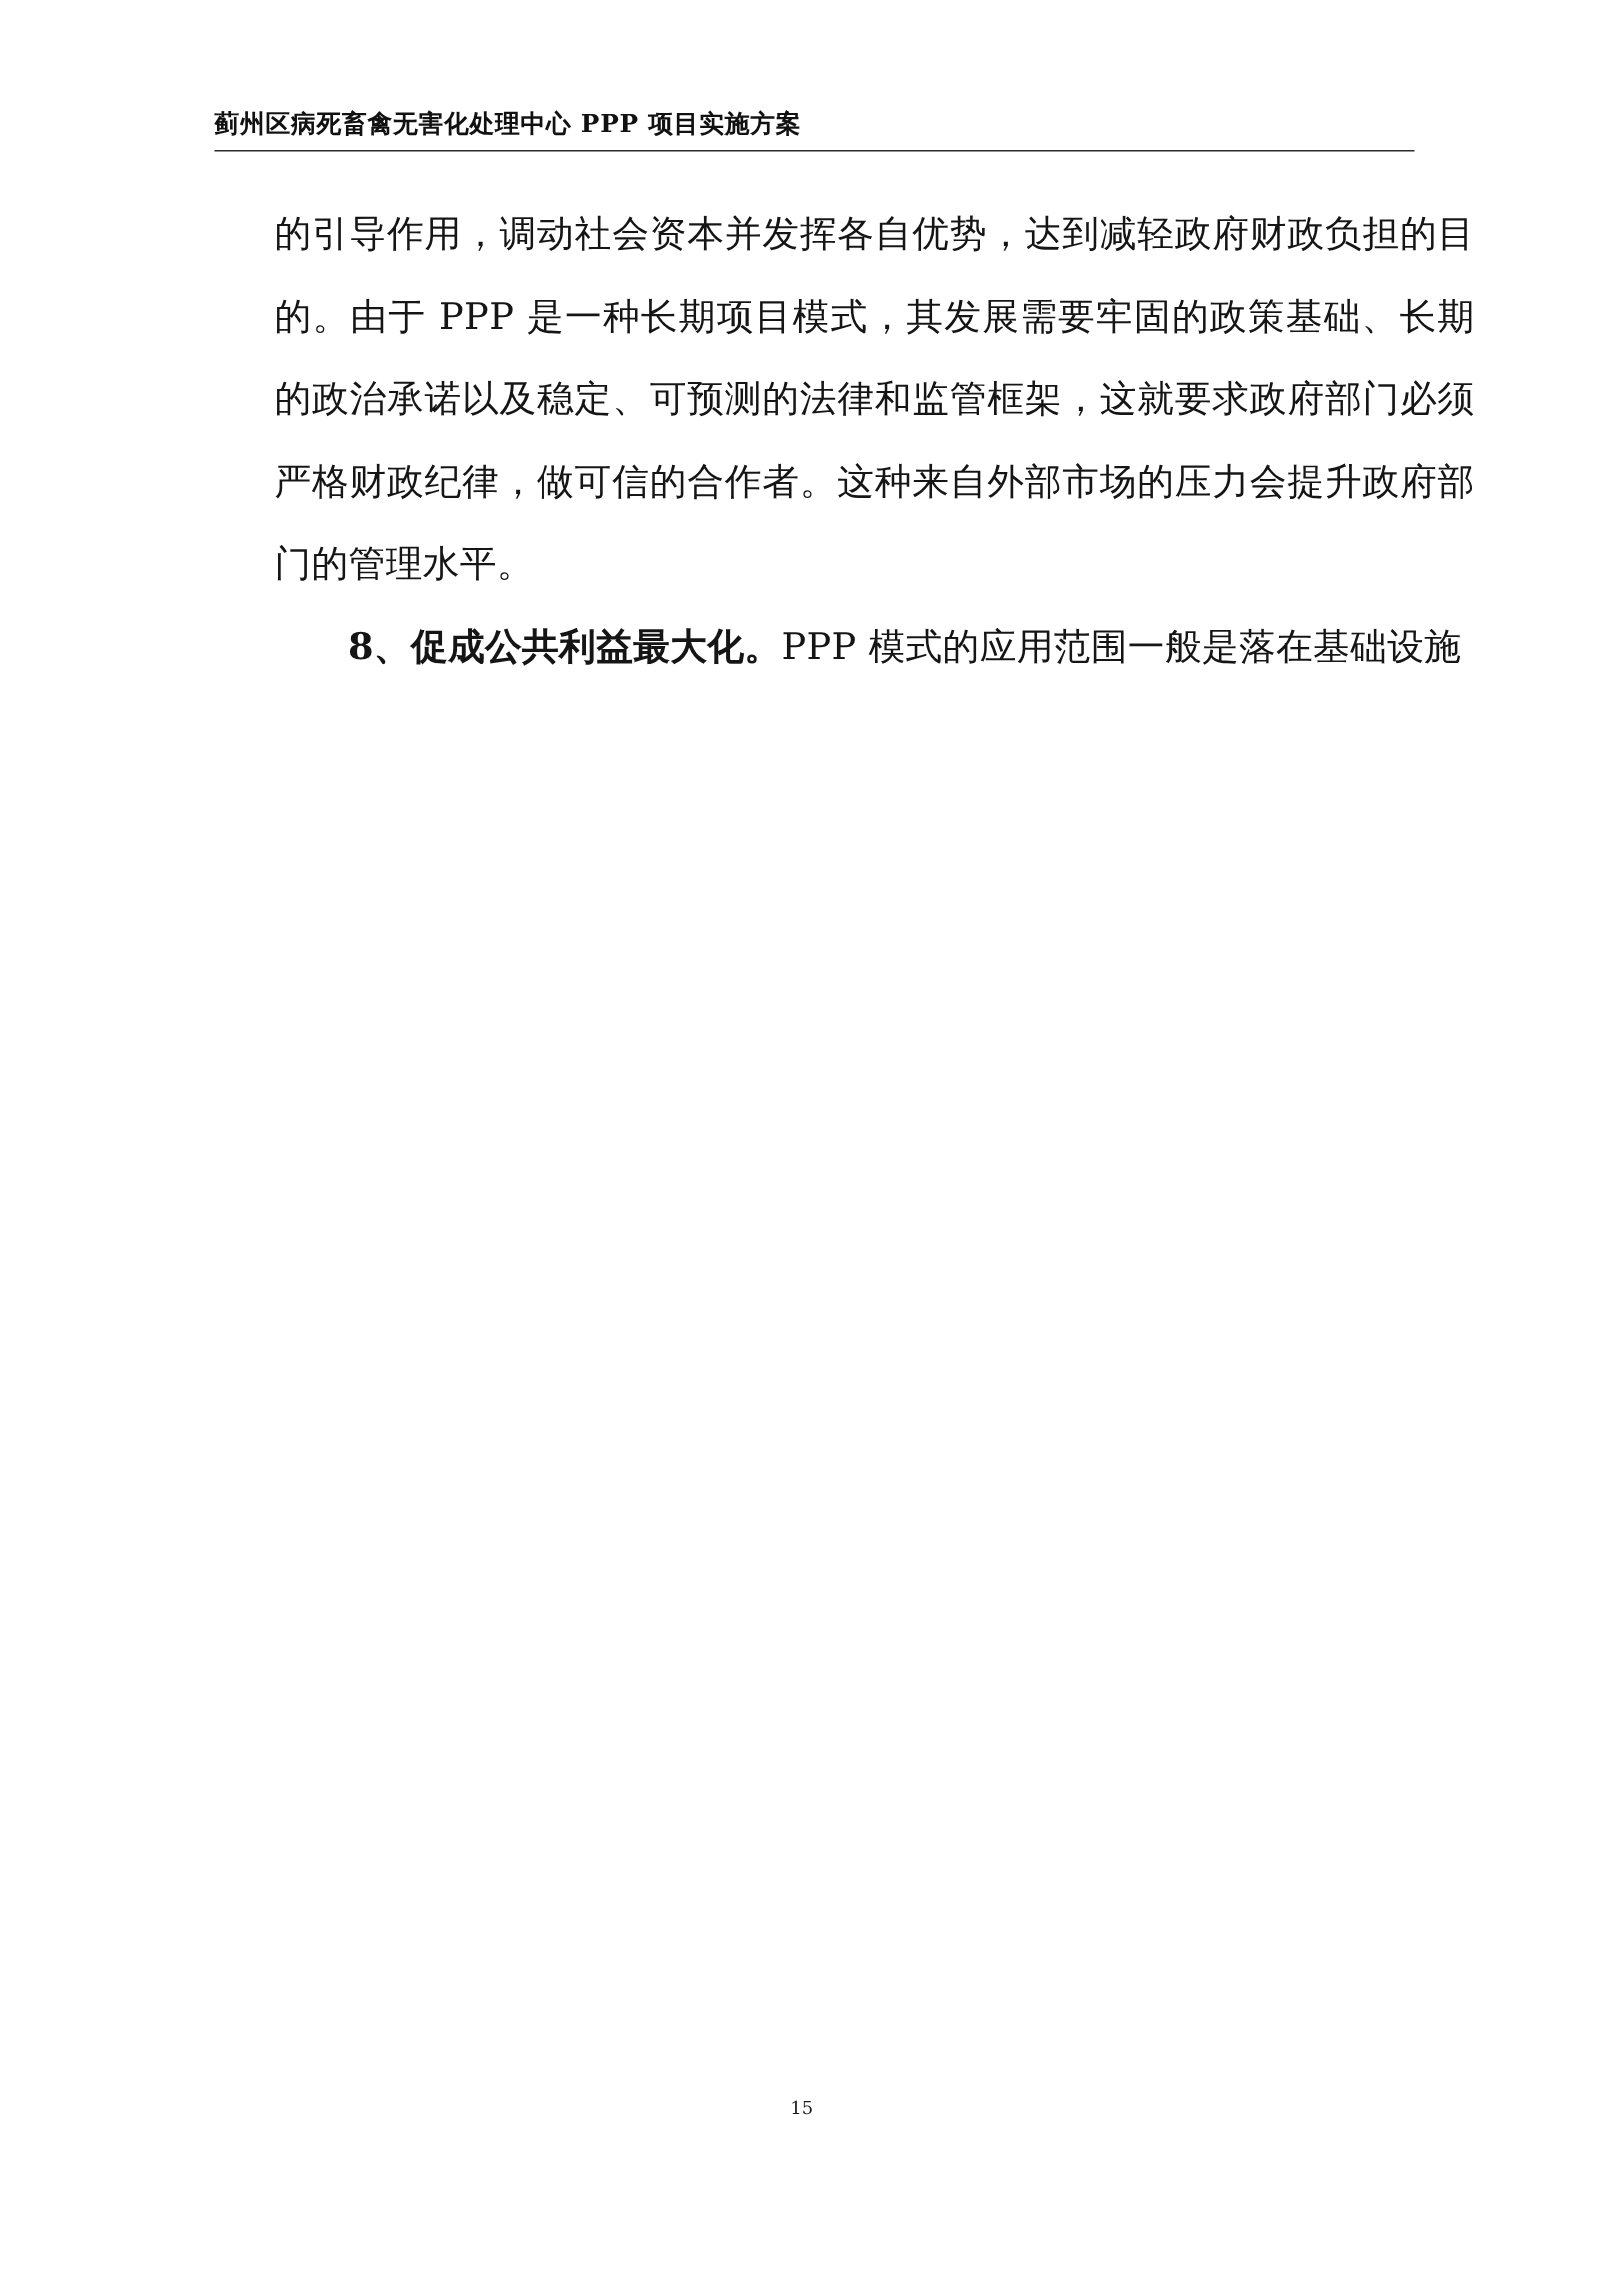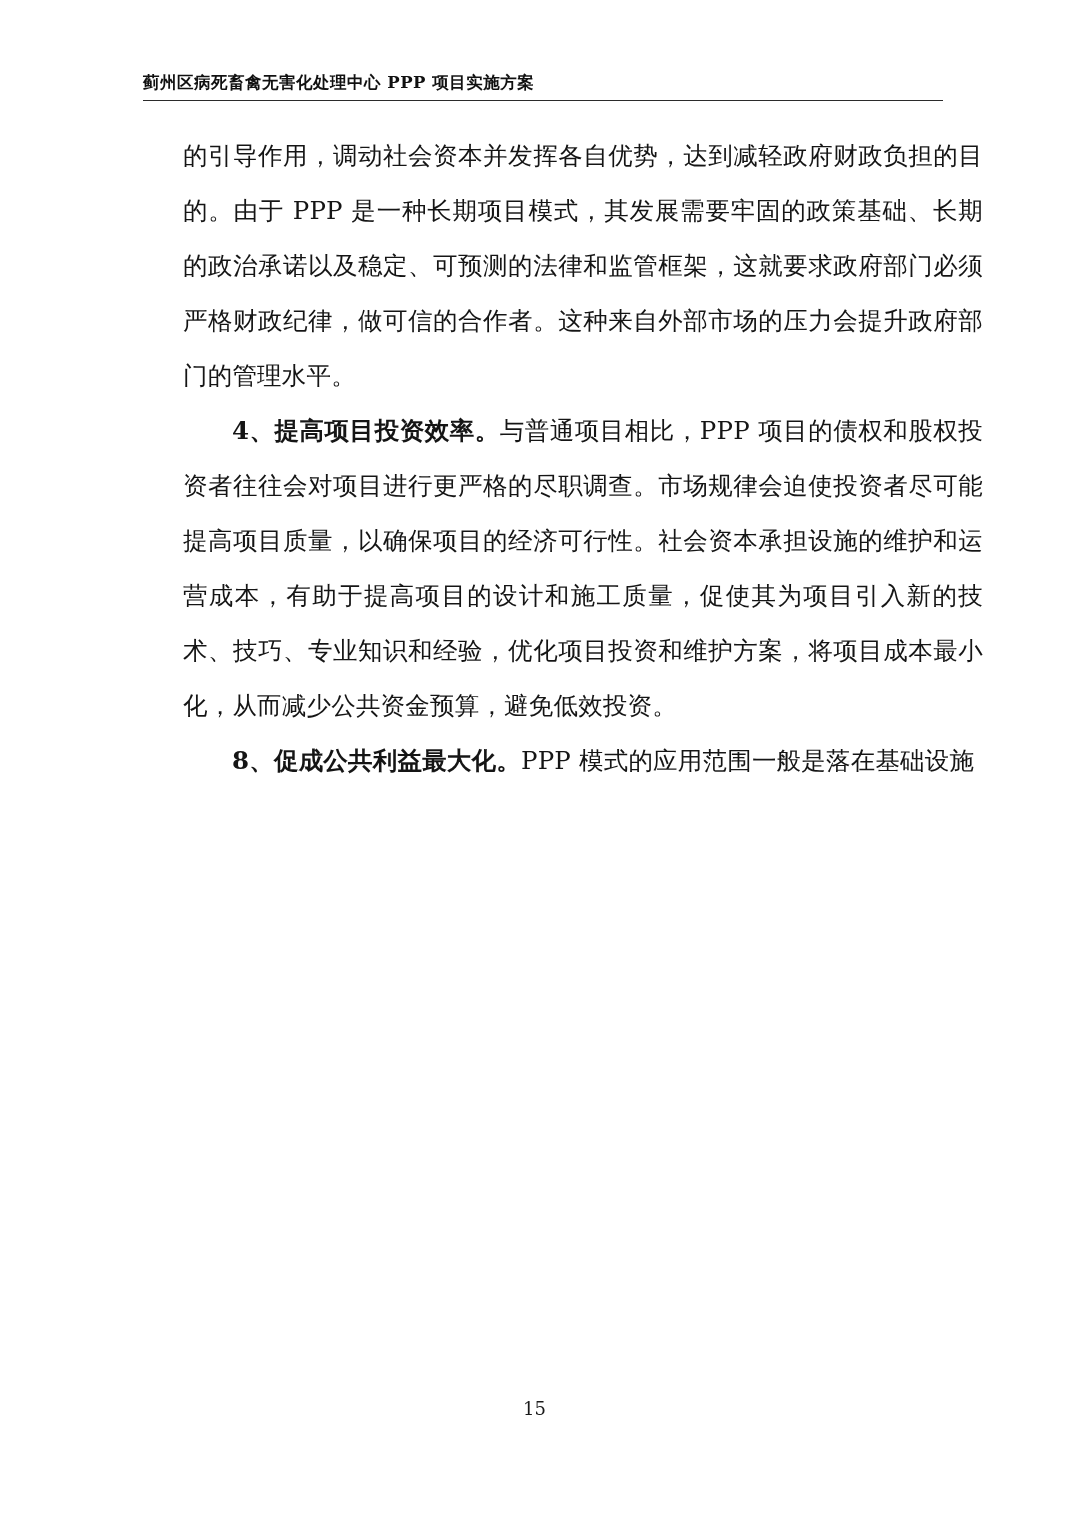--- a/index.html
+++ b/index.html
@@ -62,21 +62,21 @@
   }
   .bold {
     font-weight: bold;
   }
   .page-number {
     position: absolute;
     left: 0;
     top: 1398px;
     width: 1069px;
     text-align: center;
-    font-size: 18px;
+    font-size: 12px;
     font-family: "DejaVu Serif", "Liberation Serif", serif;
     color: #1a1a1a;
   }
 </style>
 </head>
 <body>
 
 <div class="page">
 
   <div class="header">
@@ -84,23 +84,20 @@
   </div>
   <div class="header-rule"></div>
 
   <div class="body-area">
 
     <p class="para">
       <span class="bold"></span><span>的引导作用，调动社会资本并发挥各自优势，达到减轻政府财政负担的目的。由于 PPP 是一种长期项目模式，其发展需要牢固的政策基础、长期的政治承诺以及稳定、可预测的法律和监管框架，这就要求政府部门必须严格财政纪律，做可信的合作者。这种来自外部市场的压力会提升政府部门的管理水平。</span>
     </p>
 
 
-    <p class="para indent">
-      <span class="bold">4、提高项目投资效率。</span><span>与普通项目相比，PPP 项目的债权和股权投资者往往会对项目进行更严格的尽职调查。市场规律会迫使投资者尽可能提高项目质量，以确保项目的经济可行性。社会资本承担设施的维护和运营成本，有助于提高项目的设计和施工质量，促使其为项目引入新的技术、技巧、专业知识和经验，优化项目投资和维护方案，将项目成本最小化，从而减少公共资金预算，避免低效投资。</span>
-    </p>
 
 
     <p class="para indent">
       <span class="bold">8、促成公共利益最大化。</span><span>PPP 模式的应用范围一般是落在基础设施</span>
     </p>
 
   </div>
 
   <div class="page-number">15</div>
 

